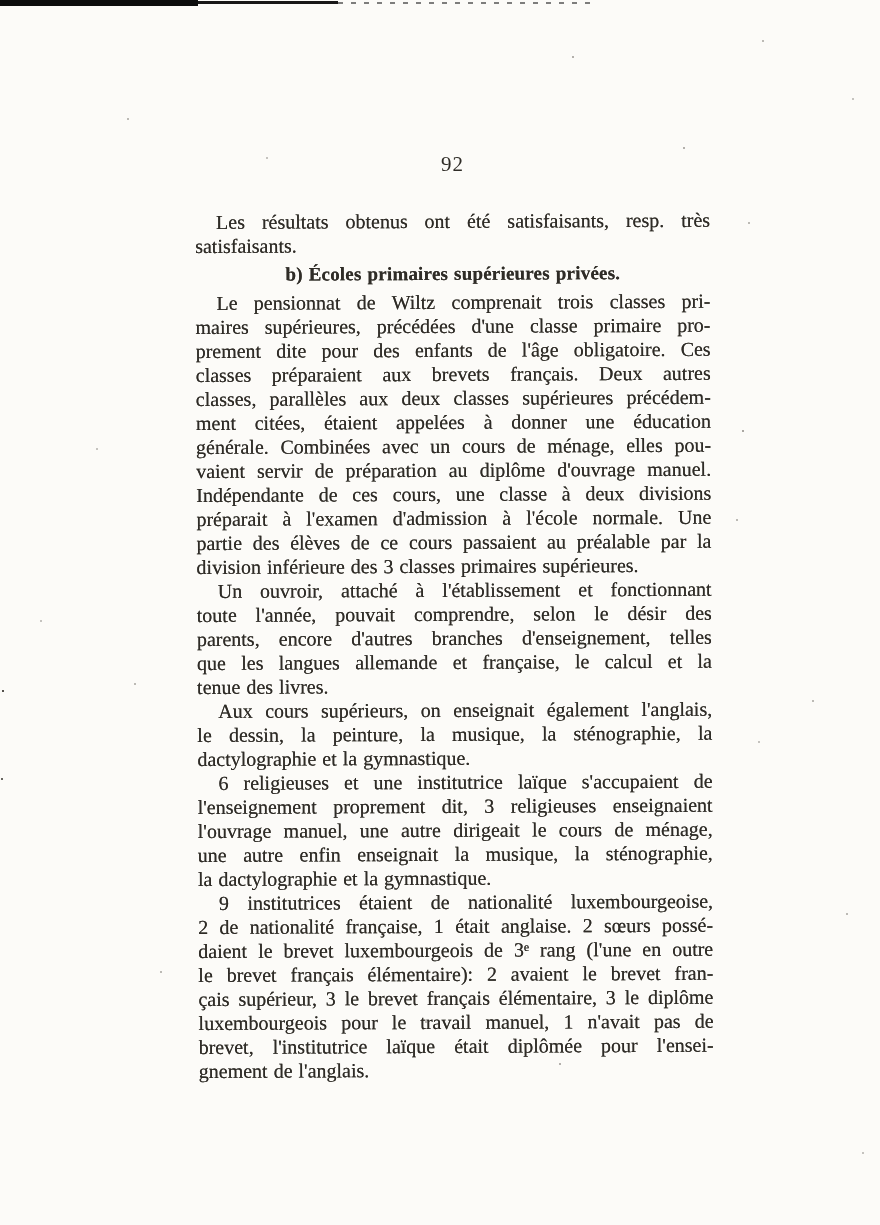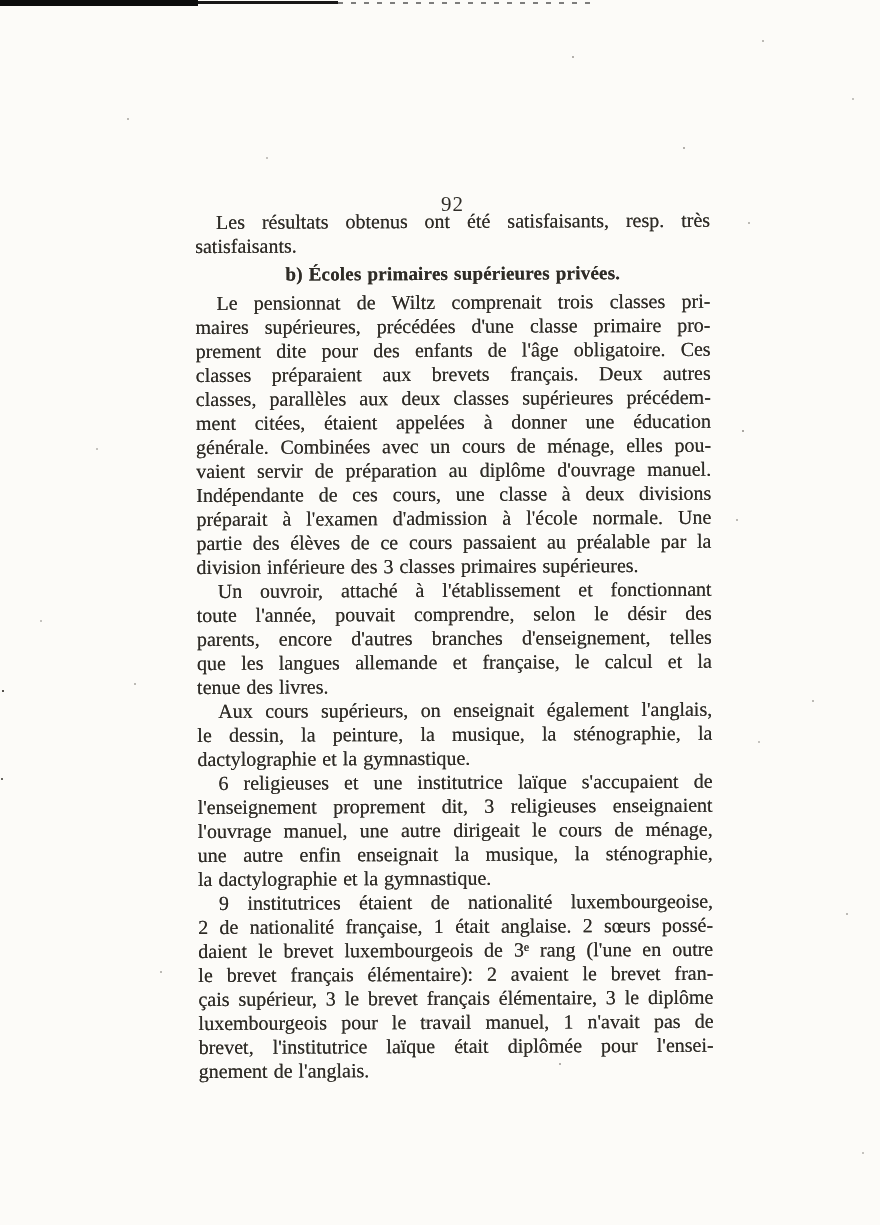--- a/index.html
+++ b/index.html
@@ -81,21 +81,20 @@
   .page-number {
     position: absolute;
     top: 152px;
     left: 195px;
     width: 515px;
     text-align: center;
     font-size: 21px;
     line-height: 24px;
     color: var(--ink, #2f2c27);
     letter-spacing: 1px;
-    margin-top: 40px;
   }
   .text-block {
     position: absolute;
     top: 210px;
     left: 195px;
     width: 515px;
     font-size: 20px;
     line-height: 24px;
     color: var(--ink, #2f2c27);
     transform: rotate(-0.25deg);

